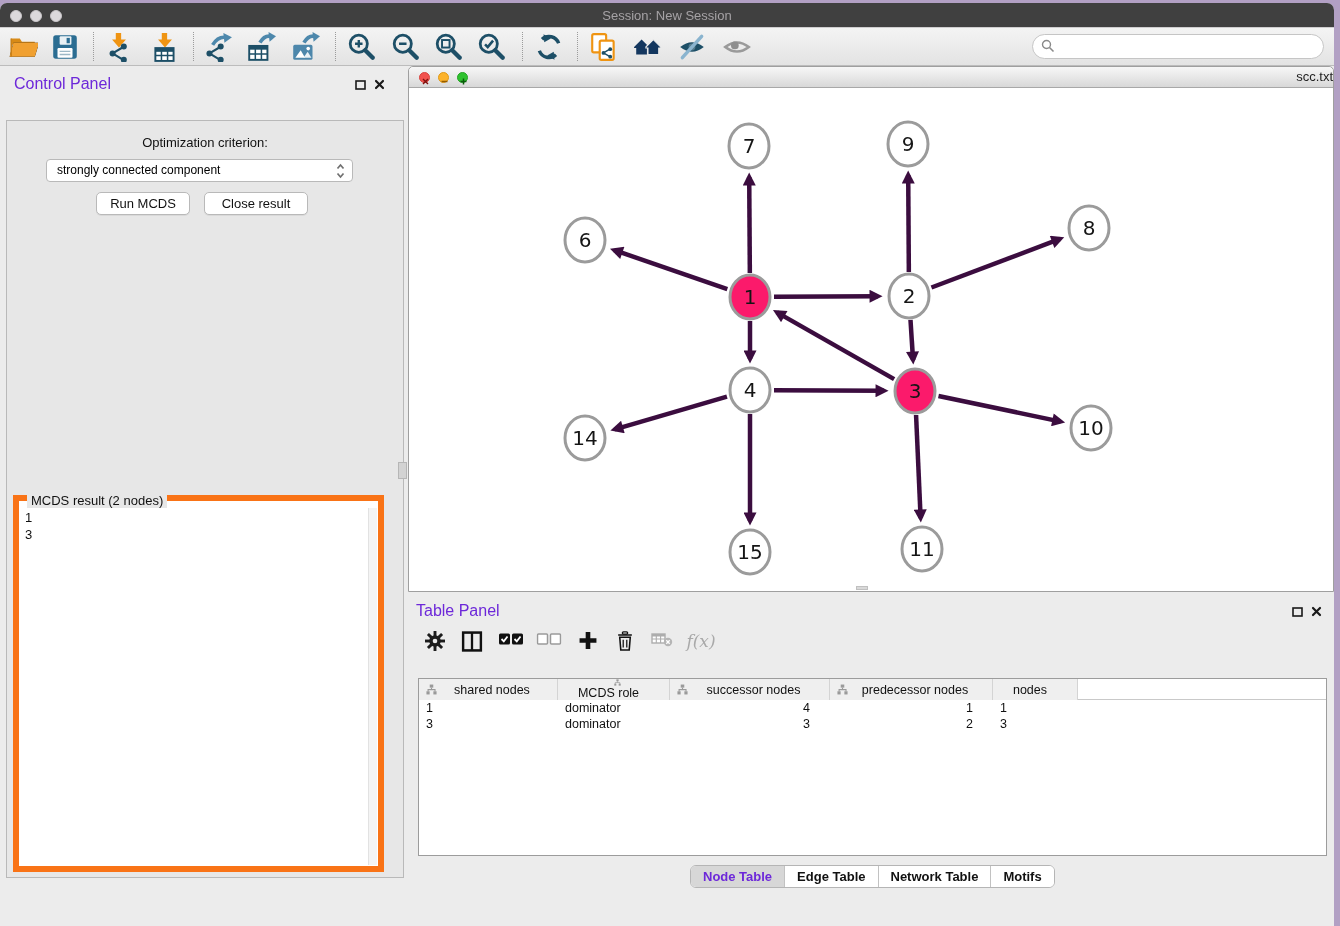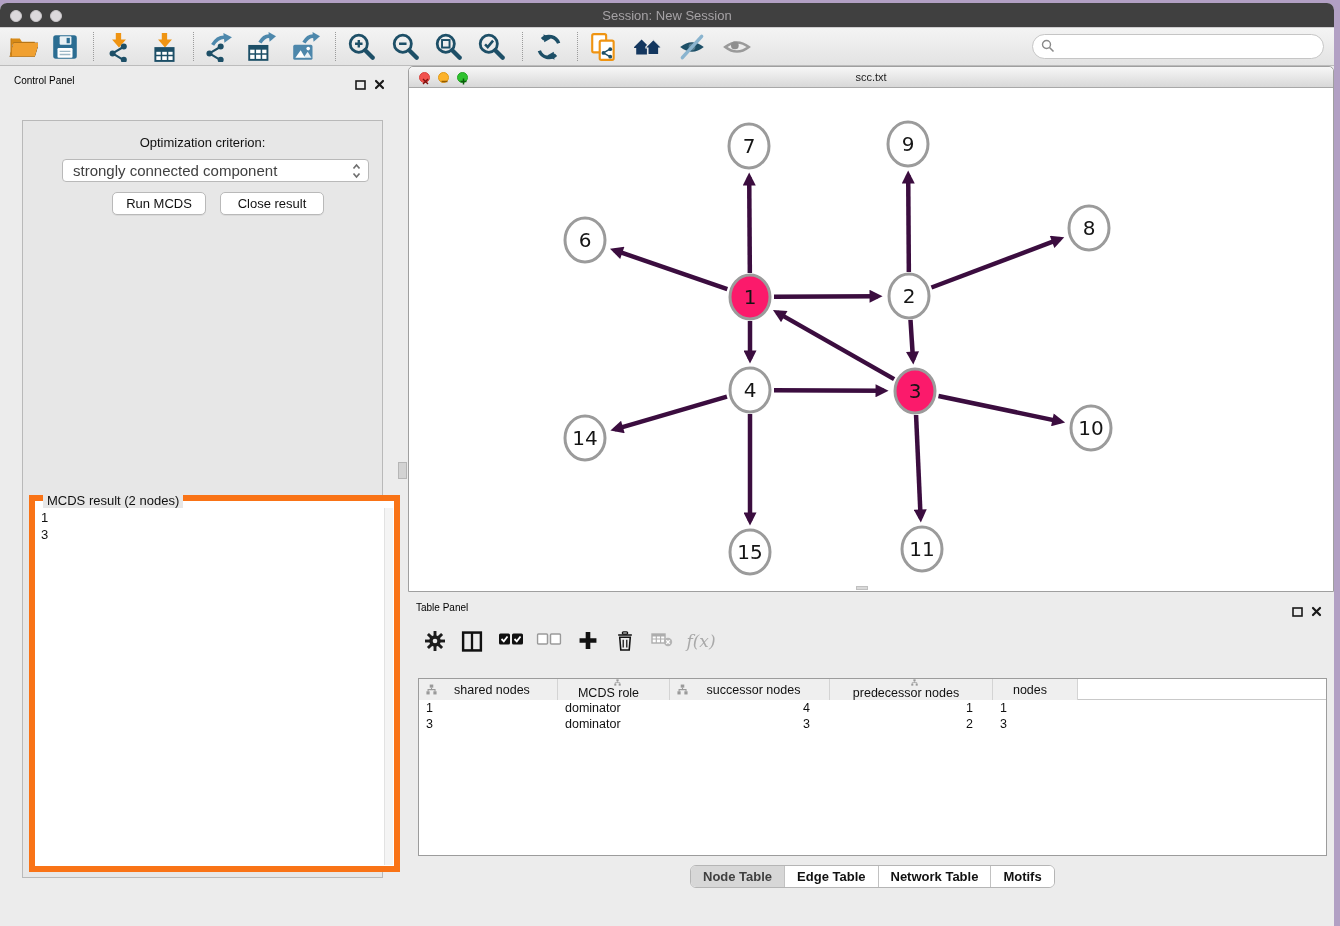--- a/index.html
+++ b/index.html
@@ -15,62 +15,62 @@
   
   #toolbar{position:absolute;left:0;top:25px;width:100%;height:38px;background:linear-gradient(#f4f4f4,#e3e3e3);border-bottom:1px solid #bcbcbc}
   .tb-icon{position:absolute;top:4px;width:30px;height:30px;cursor:pointer}
   .tb-sep{position:absolute;top:4px;height:29px;border-left:1px dotted #9b9b9b}
   #search-wrap{position:absolute;right:10px;top:6px;width:292px;height:25px}
   #search-input{width:100%;height:100%;border:1px solid #c5c5c5;border-radius:13px;background:#fff;padding:0 8px 0 27px;font-size:13px;outline:none;color:#333}
   #search-icon{position:absolute;left:9px;top:5px}
 
   
   #control-panel{position:absolute;left:0;top:63px;width:395px;height:821px}
-  .panel-title{position:absolute;left:14px;top:9px;font-size:10px;color:#000000}
+  .panel-title{position:absolute;left:14px;top:9px;font-size:16px;color:#6d28d9}
   .panel-btns{position:absolute;top:10px;display:flex;gap:8px;align-items:center}
-  #cp-box{position:absolute;left:22px;top:54px;width:361px;height:758px;border:1px solid #b9b9b9;background:#e7e7e7}
+  #cp-box{position:absolute;left:6px;top:54px;width:398px;height:758px;border:1px solid #b9b9b9;background:#e7e7e7}
   #cp-tabs{position:absolute;left:78px;top:31px;display:flex;border:1px solid #bdbdbd;border-radius:5px;overflow:hidden;background:#fff;z-index:2}
   .seg{height:21px;line-height:21px;text-align:center;font-size:13px;color:#111;background:#fff;border-right:1px solid #c9c9c9;padding:0 14px;cursor:pointer;white-space:nowrap}
   .seg:last-child{border-right:none}
   .seg.disabled{background:#e2e2e2;color:#bdbdbd}
   #opt-label{position:absolute;left:0;top:14px;width:100%;text-align:center;font-size:13px;color:#111}
-  #opt-select{position:absolute;left:39px;top:38px;width:307px;height:23px;background:#fff;border:1px solid #b9b9b9;border-radius:4px;font-size:15px;line-height:21px;padding-left:10px;color:#404040;cursor:pointer}
+  #opt-select{position:absolute;left:39px;top:38px;width:307px;height:23px;background:#fff;border:1px solid #b9b9b9;border-radius:4px;font-size:12px;line-height:21px;padding-left:10px;color:#000000;cursor:pointer}
   #opt-stepper{position:absolute;right:7px;top:3px}
   .cp-button{position:absolute;top:71px;height:23px;background:#fff;border:1px solid #b9b9b9;border-radius:5px;font-size:13px;color:#111;text-align:center;line-height:21px;cursor:pointer;box-shadow:0 1px 0 rgba(0,0,0,.06)}
   #result-box{position:absolute;left:6px;top:374px;width:371px;height:377px;border:6px solid #f97316;background:#fff}
   #result-legend{position:absolute;left:8px;top:-8px;background:#e7e7e7;padding:0 4px;font-size:13px;color:#111}
   #result-text{position:absolute;left:2px;top:8px;right:12px;bottom:2px;font-size:13px;color:#111;white-space:pre;line-height:17px;padding-left:4px;overflow:hidden}
   #result-scroll{position:absolute;right:1px;top:7px;bottom:1px;width:9px;background:#f4f4f4;border-left:1px solid #e2e2e2}
 
   
   #net-window{position:absolute;left:408px;top:63px;width:926px;height:526px;background:#fff;border:1px solid #9f9f9f;border-radius:5px 5px 0 0}
   #net-titlebar{position:absolute;left:0;top:0;width:100%;height:21px;background:linear-gradient(#f7f7f7,#d8d8d8);border-bottom:1px solid #a8a8a8;border-radius:5px 5px 0 0}
   .tl{position:absolute;top:5px;width:11px;height:11px;border-radius:50%}
-  #net-title{width:100%;text-align:center;line-height:20px;font-size:11px;color:#222}
+  #net-title{width:100%;text-align:right;line-height:20px;font-size:13px;color:#222}
   #graph{position:absolute;left:0;top:21px}
   #net-bottom-handle{position:absolute;left:447px;bottom:1px;width:12px;height:4px;background:#d9d9d9;border:1px solid #c0c0c0}
   #split-handle{position:absolute;left:398px;top:459px;width:9px;height:17px;background:#d3d3d3;border:1px solid #b6b6b6}
 
   
   #table-panel{position:absolute;left:408px;top:592px;width:926px;height:292px}
   #tp-toolbar{position:absolute;left:0;top:30px;width:100%;height:40px}
   .tp-icon{position:absolute;top:6px;transform:translateX(-50%);cursor:pointer}
   #fx-label{font-style:italic;font-family:"DejaVu Serif",serif;font-size:17px;color:#a9a9a9}
   #tbl{position:absolute;left:10px;top:83px;width:909px;height:178px;border:1px solid #9c9c9c;background:#fff;overflow:hidden}
   #tbl-head{display:flex;height:21px;border-bottom:1px solid #c9c9c9}
   .th{height:21px;background:#efefef;border-right:1px solid #d4d4d4;display:flex;align-items:center;font-size:12.5px;color:#111;position:relative}
   .th .lbl{flex:1;text-align:center;padding-right:10px}
   .th .sorticon{margin-left:7px}
   .th-fill{flex:1;background:#fff}
   .tr{display:flex;height:16px;font-size:12.5px;color:#111}
   .td{height:16px;line-height:16px;white-space:nowrap;overflow:hidden}
   #bottom-tabs{position:absolute;left:282px;top:270px;display:flex;border:1px solid #b5b5b5;border-radius:6px;overflow:hidden;background:#fff}
   .btab{height:21px;line-height:21px;font-size:13px;font-weight:bold;color:#111;background:#fff;border-right:1px solid #c2c2c2;padding:0 12px;cursor:pointer;white-space:nowrap}
   .btab:last-child{border-right:none}
-  .btab.active{background:#d7d7d7;color:#404040}
+  .btab.active{background:#d7d7d7;color:#6d28d9}
 
   
   #status-bar{position:absolute;left:0;bottom:0;width:100%;height:39px;background:#ececec;border-top:1px solid #c3c3c3}
   #list-button{position:absolute;left:10px;top:8px;width:31px;height:24px;background:#fff;border:1px solid #b9b9b9;border-radius:3px;display:flex;align-items:center;justify-content:center;cursor:pointer}
   #memory-button{position:absolute;right:8px;top:8px;height:24px;background:#fff;border:1px solid #b9b9b9;border-radius:4px;display:flex;align-items:center;padding:0 9px;gap:6px;font-size:12.5px;color:#111;cursor:pointer}
   #memory-dot{width:12px;height:12px;border-radius:50%}
 </style>
 </head>
 <body>
 
@@ -452,21 +452,21 @@
           </div>
           <div class="th" style="width: 160px;">
             <svg class="sorticon" width="11" height="11" viewBox="0 0 10 10">
               <rect x="3.4" y="0.5" width="3.2" height="2.8" fill="#9a9a9a"></rect>
               <rect x="0.4" y="6.6" width="2.9" height="2.9" fill="#9a9a9a"></rect>
               <rect x="6.7" y="6.6" width="2.9" height="2.9" fill="#9a9a9a"></rect>
               <path d="M5 3.3v1.8M1.9 6.6V5.1h6.3v1.5" stroke="#9a9a9a" fill="none"></path>
             </svg>
             <span class="lbl">successor nodes</span>
           </div>
-          <div class="th" style="width: 163px; flex-direction: column;">
+          <div class="th" style="width: 163px;">
             <svg class="sorticon" width="11" height="11" viewBox="0 0 10 10">
               <rect x="3.4" y="0.5" width="3.2" height="2.8" fill="#9a9a9a"></rect>
               <rect x="0.4" y="6.6" width="2.9" height="2.9" fill="#9a9a9a"></rect>
               <rect x="6.7" y="6.6" width="2.9" height="2.9" fill="#9a9a9a"></rect>
               <path d="M5 3.3v1.8M1.9 6.6V5.1h6.3v1.5" stroke="#9a9a9a" fill="none"></path>
             </svg>
             <span class="lbl">predecessor nodes</span>
           </div>
           <div class="th" style="width: 85px;">
             <span class="lbl">nodes</span>

